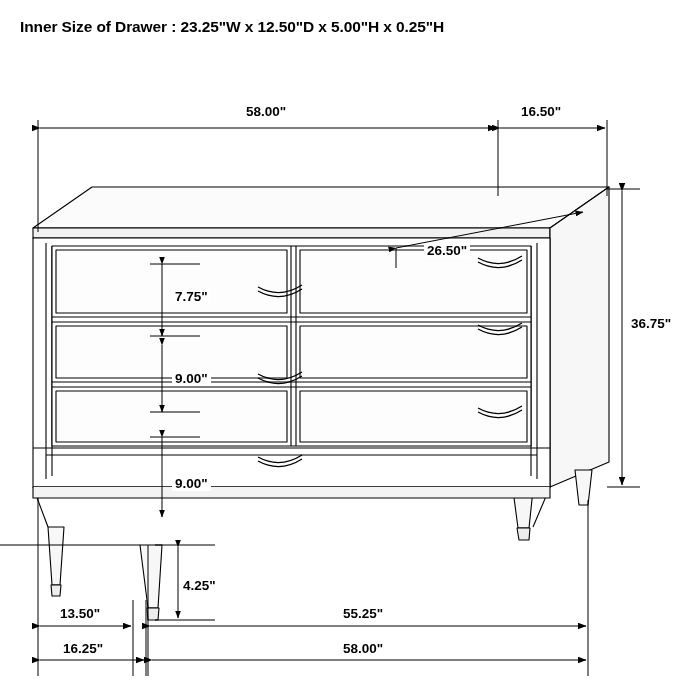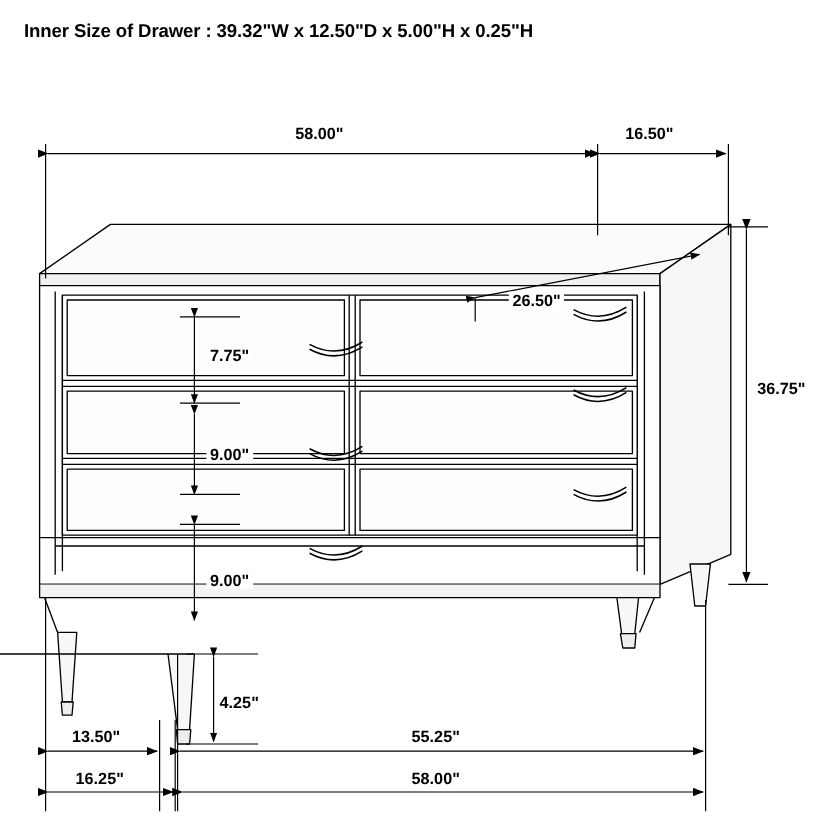--- a/index.html
+++ b/index.html
@@ -44,21 +44,21 @@
     padding: 0 3px;
     white-space: nowrap;
     line-height: 15px;
   }
 </style>
 </head>
 <body>
 
 <div id="stage">
 
-  <div id="title">Inner Size of Drawer : 39.32"W x 12.50"D x 5.00"H x 0.25"H</div>
+  <div id="title">Inner Size of Drawer : 23.25"W x 12.50"D x 5.00"H x 0.25"H</div>
 
   <svg class="diagram" viewBox="0 0 700 700">
     <defs>
       <marker id="ah" markerWidth="9" markerHeight="7" refX="8.5" refY="3.5" orient="auto" markerUnits="userSpaceOnUse">
         <polygon points="0,0 9,3.5 0,7" fill="#000"></polygon>
       </marker>
       <marker id="ahs" markerWidth="8" markerHeight="6" refX="7.5" refY="3" orient="auto" markerUnits="userSpaceOnUse">
         <polygon points="0,0 8,3 0,6" fill="#000"></polygon>
       </marker>
     </defs>

